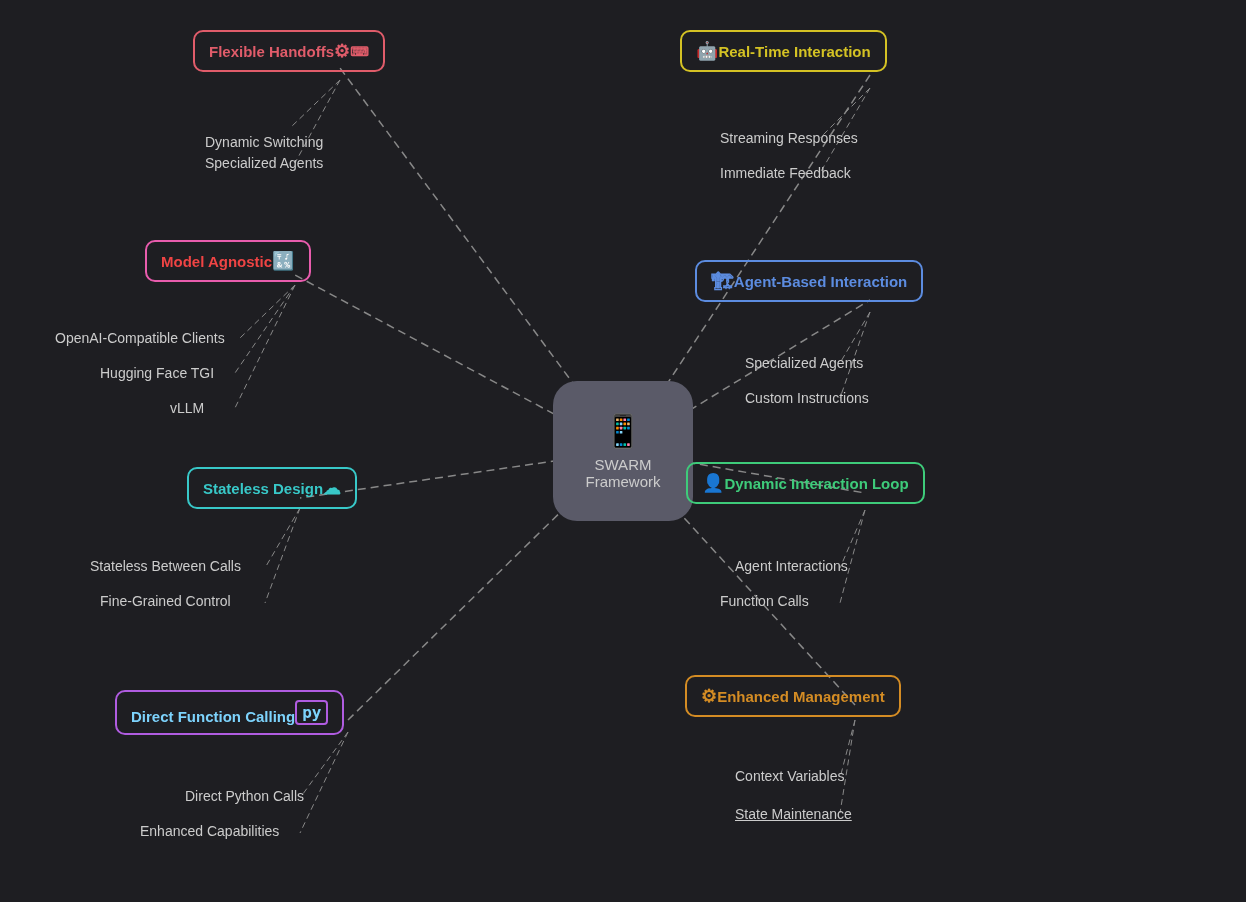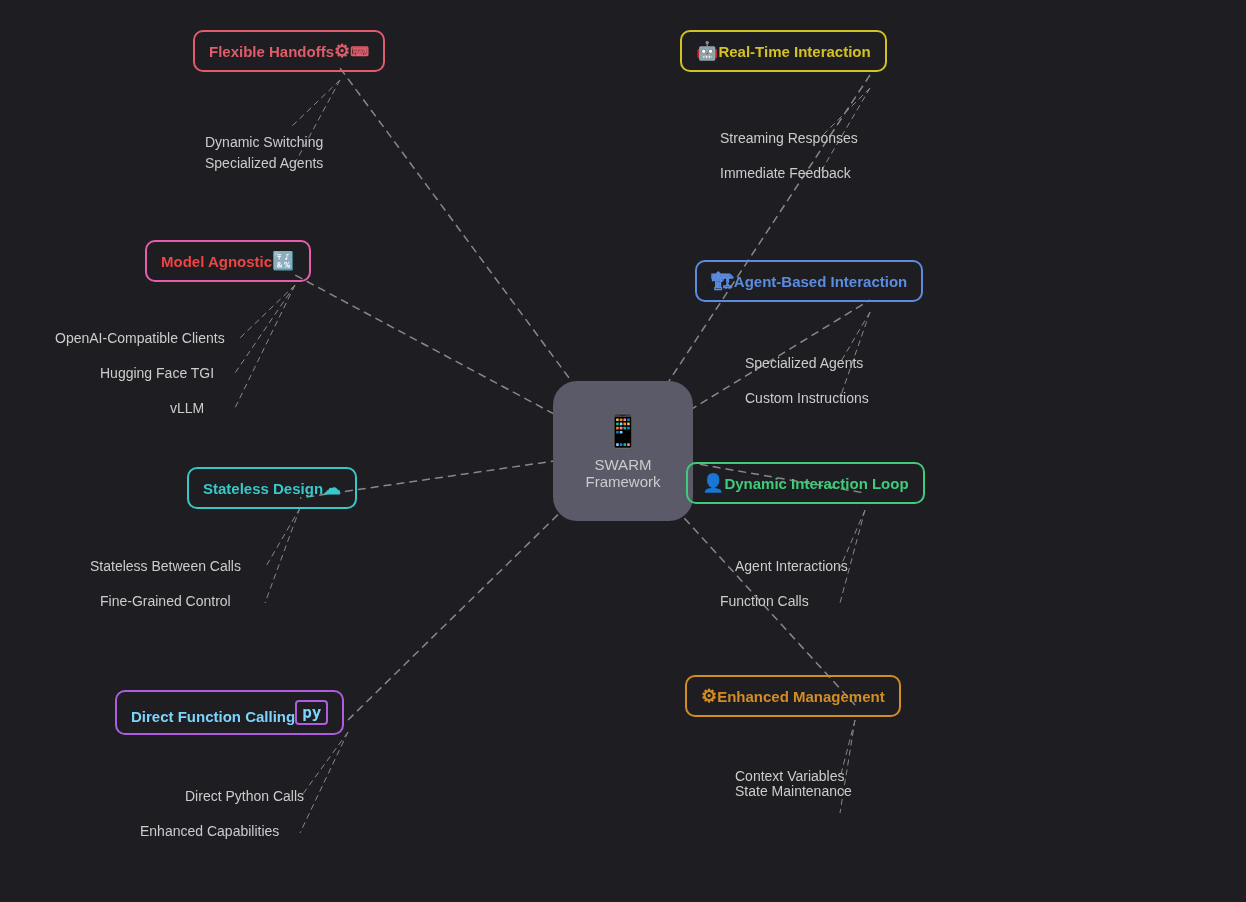--- a/index.html
+++ b/index.html
@@ -193,15 +193,15 @@
   <div class="sub-item" style="left:144px; top:788px;margin-left:41px;">Direct Python Calls</div>
   <div class="sub-item" style="left:140px; top:823px;">Enhanced Capabilities</div>
 
   <div class="node" style="left:685px; top:675px;">
     <div class="feature-box orange">
       <span class="feature-icon">⚙</span>
       <span>Enhanced Management</span>
     </div>
   </div>
   <div class="sub-item" style="left:735px; top:768px;">Context Variables</div>
-  <div class="sub-item" style="left:735px; top:783px;">State Maintenance</div>
+  <div class="sub-item" style="left:735px; top:806px;text-decoration:underline;">State Maintenance</div>
 
 </div>
 
 </body></html>

